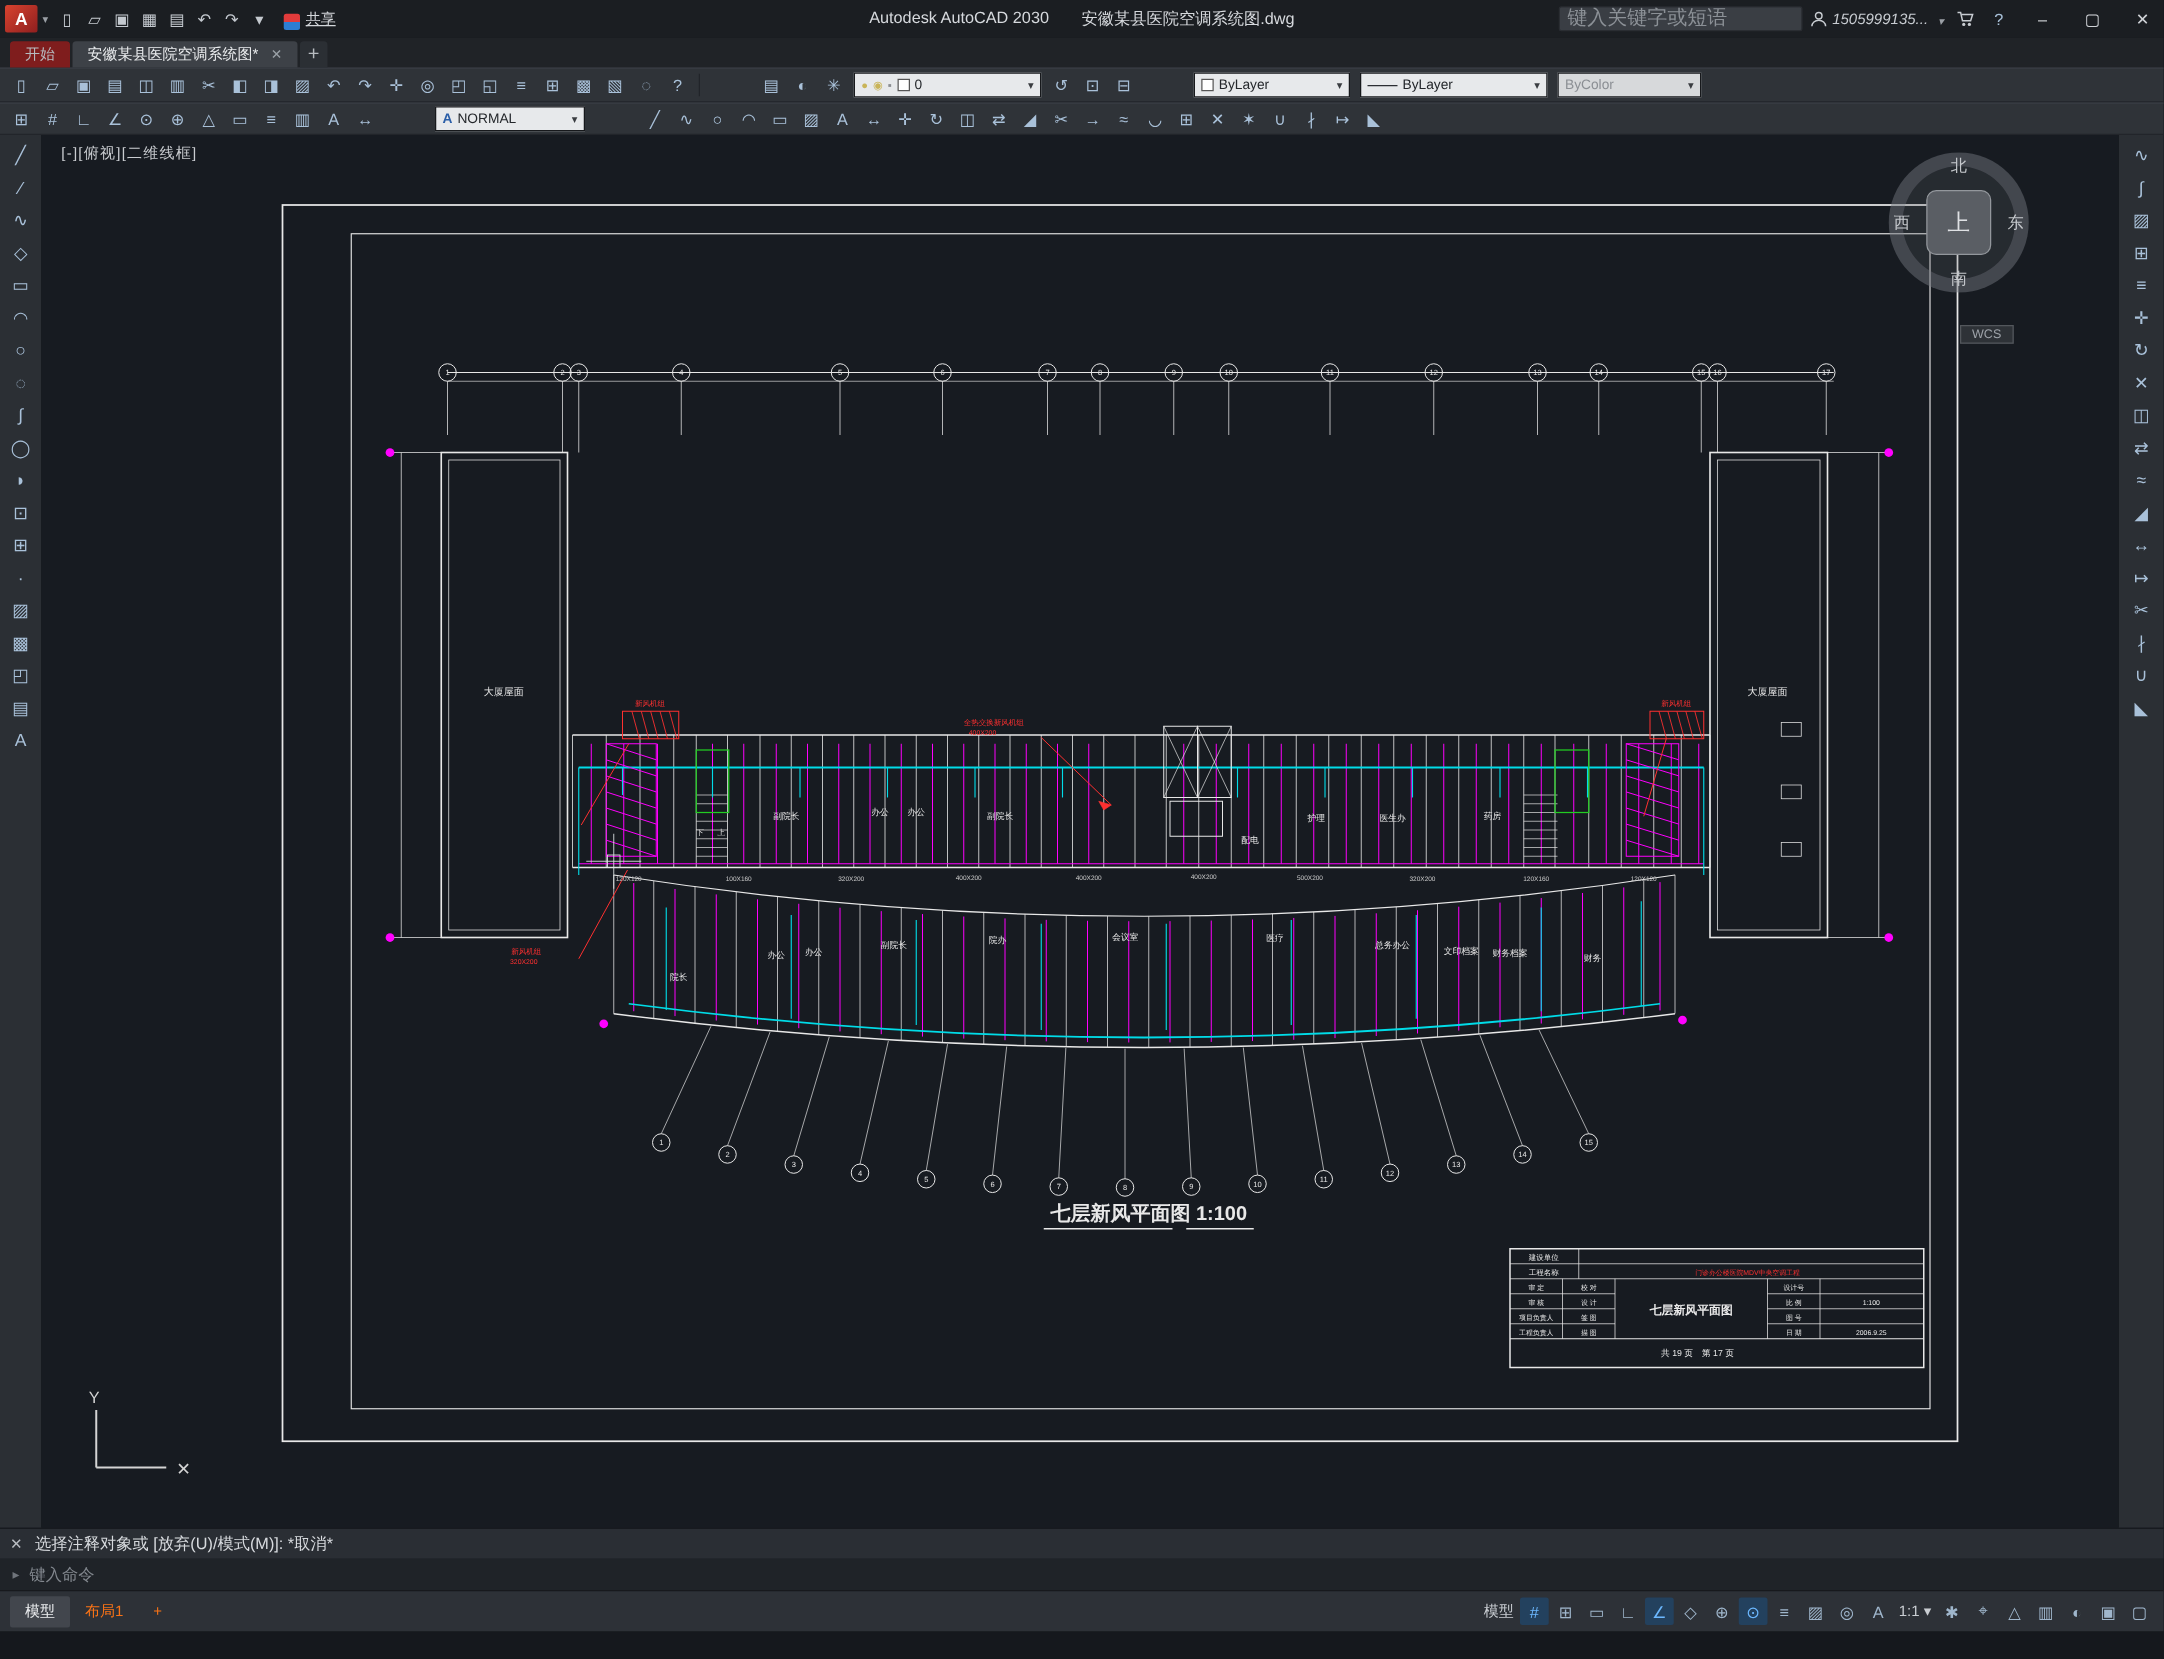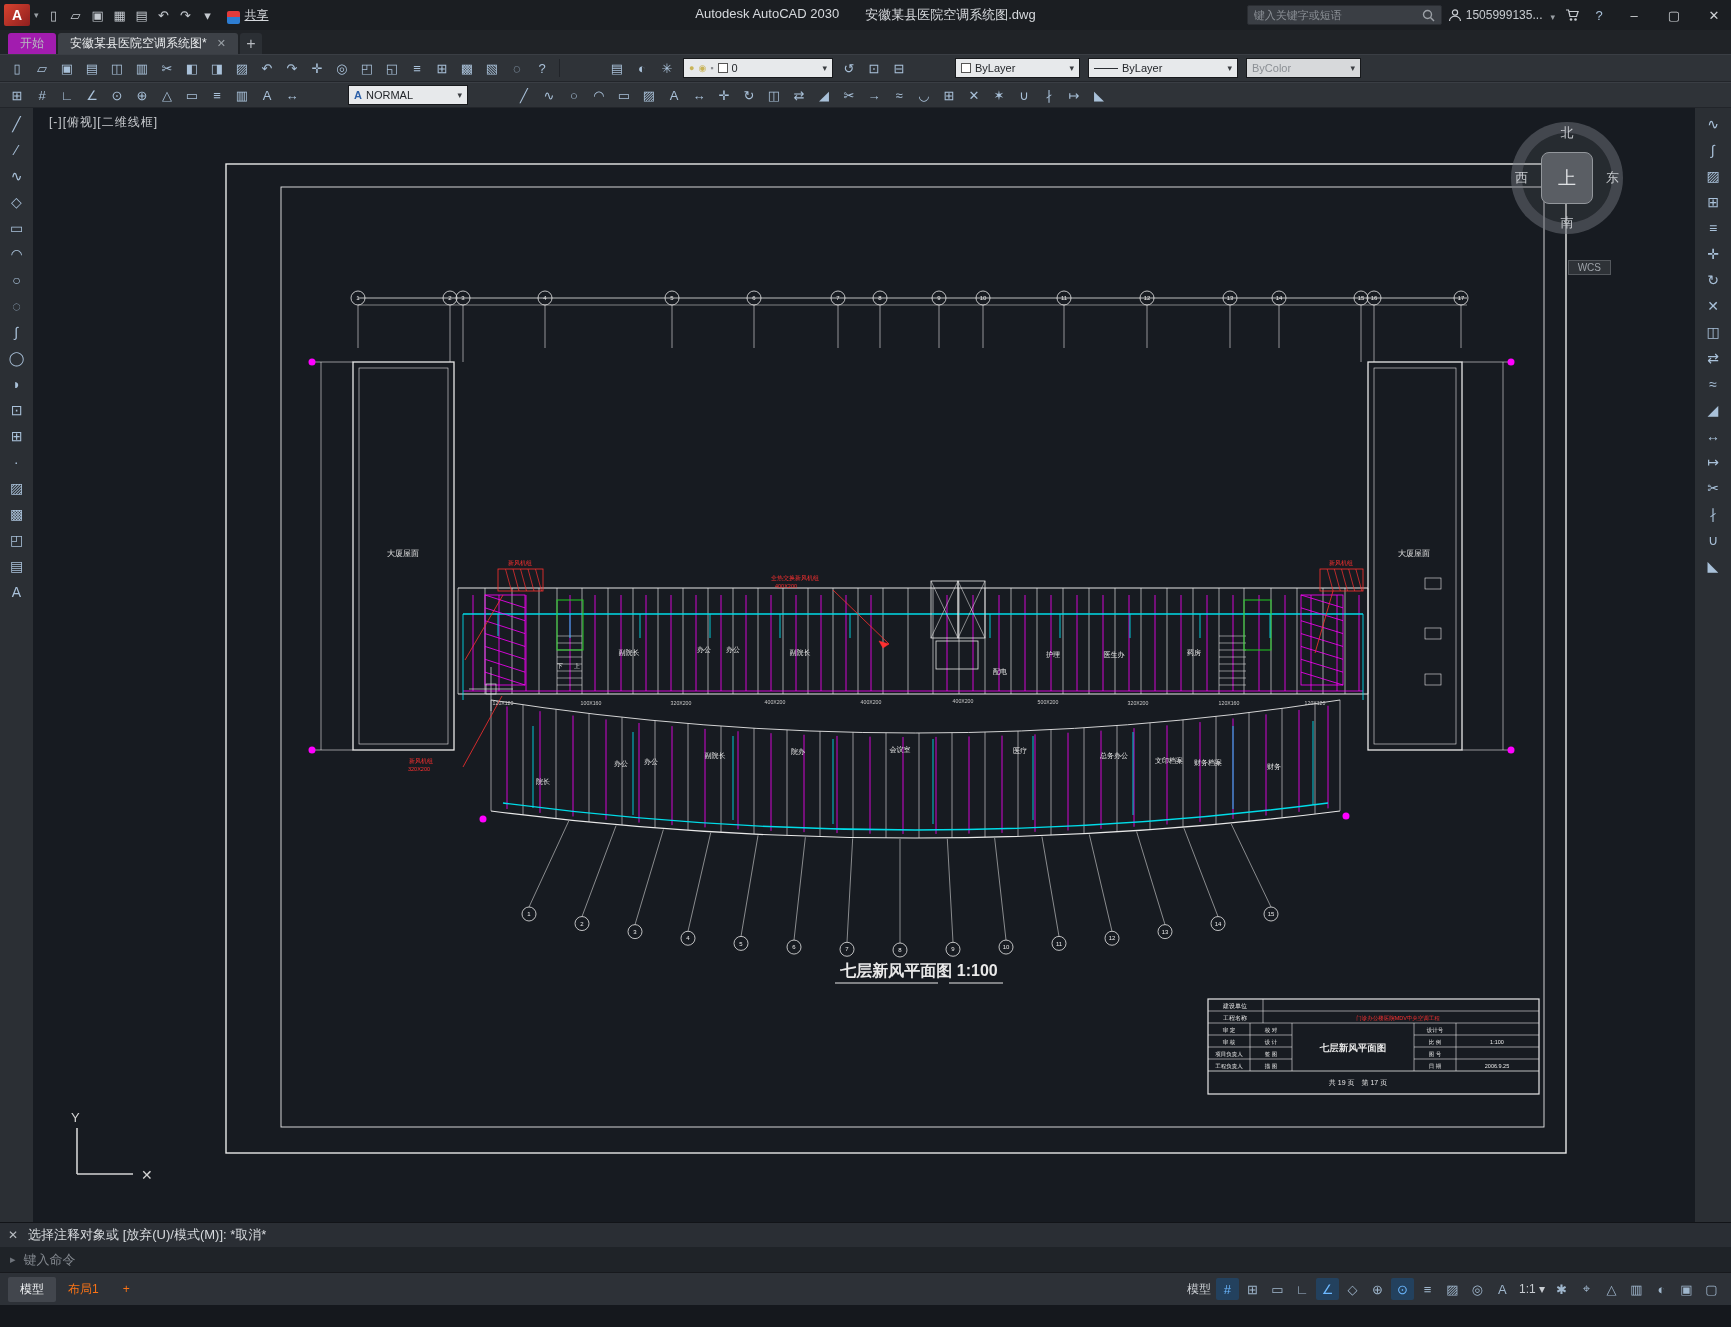--- a/index.html
+++ b/index.html
@@ -10,32 +10,32 @@
   .app-logo { width:26px; height:22px; background:linear-gradient(135deg,#d8432f,#8f1f1f); color:#fff; font-weight:bold; display:flex; align-items:center; justify-content:center; border-radius:2px; font-size:14px; }
   .tbarrow { font-size:9px; color:#9ba0a6; padding:0 4px; }
   .qat { display:flex; align-items:center; }
   .tbico { width:24px; height:24px; display:flex; align-items:center; justify-content:center; color:#a9c1d9; font-size:13px; border-radius:2px; }
   .qat .tbico { color:#c4c9cf; width:22px; }
   .share-chip { display:flex; align-items:flex-end; gap:5px; margin-left:8px; font-size:12px; color:#d4d7db;text-decoration:underline; }
   .share-ico { width:13px; height:13px; background:linear-gradient(180deg,#e23b3b 50%,#2d7dd2 50%); border-radius:2px; }
   .title-center { position:absolute; left:50%; transform:translateX(-50%); display:flex; gap:26px; font-size:13px; color:#d6d9dd; white-space:nowrap; }
   .tb-right { margin-left:auto; display:flex; align-items:center; gap:6px; }
   .search { display:flex; align-items:center; background:#3a3e44; border:1px solid #2a2d32; border-radius:2px; height:20px; width:195px; padding:0 6px; }
-  .search input { flex:1; background:transparent; border:none; outline:none; color:#c8ccd1; font-size:11px; font-family:Liberation Serif, serif; }
+  .search input { flex:1; background:transparent; border:none; outline:none; color:#c8ccd1; font-size:16px; font-family:Liberation Serif, serif; }
   .search input::placeholder { color:#8b9096; }
-  .account { display:flex; align-items:flex-end; gap:4px; font-size:12px; color:#c8ccd1; }
+  .account { display:flex; align-items:flex-end; gap:4px; font-size:12px; color:#c8ccd1;font-style:italic; }
   .winbtn { width:34px; height:30px; display:flex; align-items:center; justify-content:center; color:#cfd2d6; font-size:13px; }
 
   
   .menubar { display:flex; align-items:center; height:22px; background:#2a2e33; padding-left:10px; }
   .menu-item { padding:0 10px; font-size:12px; color:#d2d5d9; line-height:22px; }
 
   
   .tabbar { height:24px; background:#202327; display:flex; align-items:flex-end; padding-left:8px; gap:2px; }
-  .ftab { height:21px; padding:0 12px; font-size:12px; color:#b7bbc0; background:#a21caf; display:flex; align-items:center; gap:10px; border-radius:3px 3px 0 0; }
+  .ftab { height:21px; padding:0 12px; font-size:12px; color:#b7bbc0; background:#7f1d1d; display:flex; align-items:center; gap:10px; border-radius:3px 3px 0 0; }
   .ftab.active { background:#3d4147; color:#e9ebed; }
   .ftab .x { color:#9aa0a6; font-size:11px; }
   .addtab { width:22px; height:21px; display:flex; align-items:center; justify-content:center; color:#b7bbc0; background:#2b2f34; border-radius:3px 3px 0 0; }
 
   
   .ribbon { background:#2f3338; border-top:1px solid #3a3e44; border-bottom:1px solid #22252a; display:flex; align-items:center; padding:0 5px; }
   .ribbon.row1 { height:28px; }
   .ribbon.row2 { height:26px; }
   .iconrow { display:flex; align-items:center; gap:1px; }
   .sep { width:1px; height:18px; background:#212429; margin:0 5px; }

